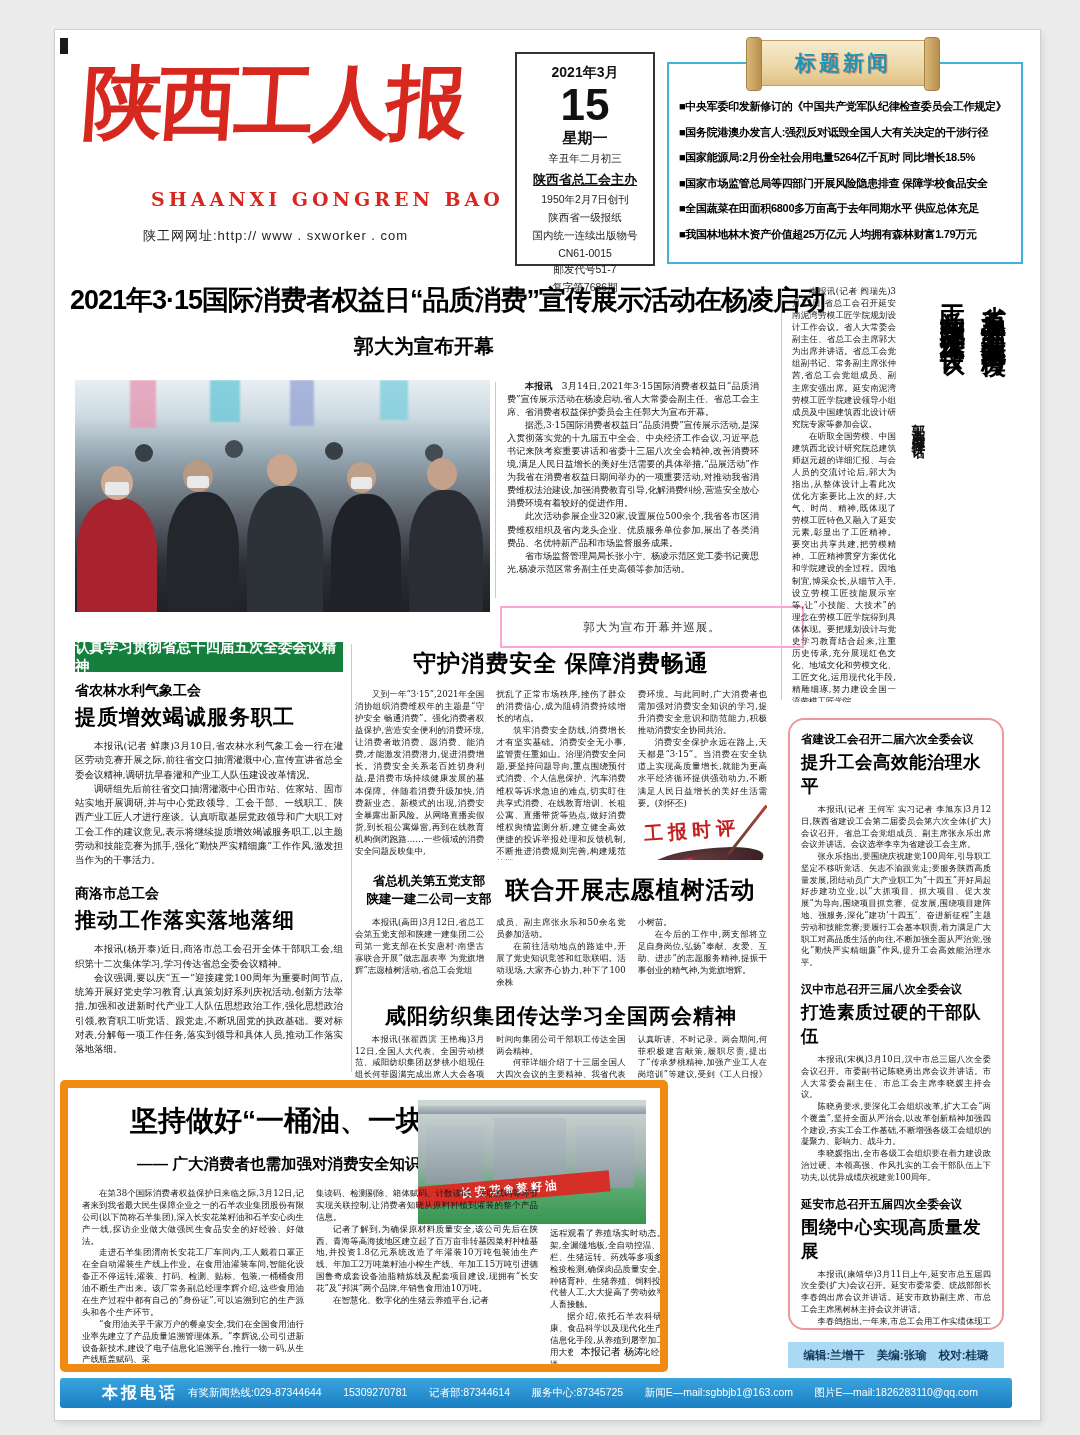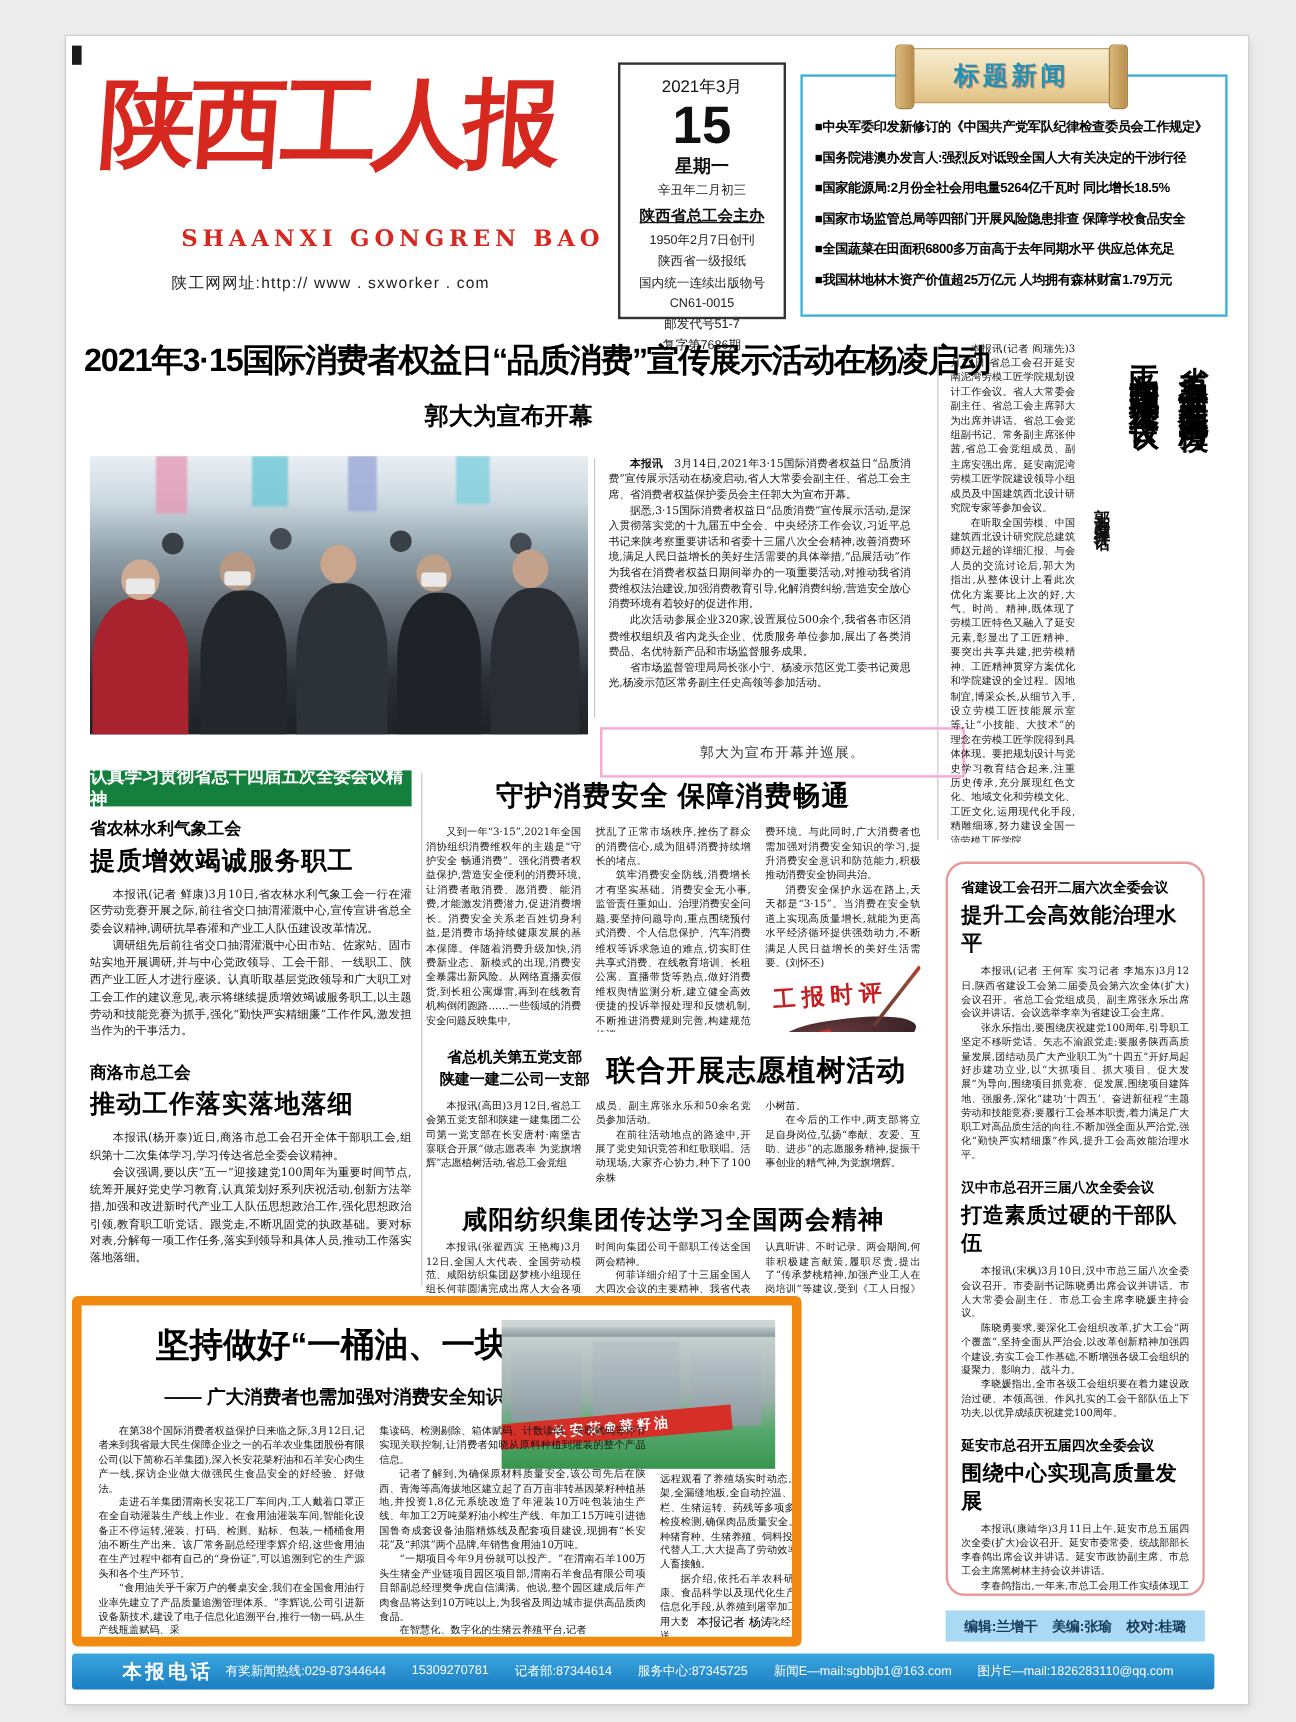--- a/index.html
+++ b/index.html
@@ -16,21 +16,21 @@
   .vline{position:absolute;width:1px;background:#c8c8c8;}
   
   #mast-title{left:28px;top:28px;width:410px;font-family:"DejaVu Serif",serif;font-weight:bold;
               font-size:80px;color:#d6281e;letter-spacing:-4px;transform:skewX(-4deg);line-height:1.1;}
   #mast-en{left:96px;top:158px;color:#d6281e;font-weight:bold;font-size:19px;letter-spacing:4px;
            font-family:"DejaVu Serif",serif;}
   #mast-web{left:88px;top:197px;font-size:13px;color:#222;letter-spacing:1px;}
   #reg-mark{left:5px;top:8px;width:8px;height:16px;background:#1a1a1a;}
   
   #date-box{left:460px;top:22px;width:136px;height:210px;border:2px solid #333;text-align:center;color:#111;}
-  #date-box .m{margin-top:10px;font-size:14px;font-weight:normal;}
+  #date-box .m{margin-top:10px;font-size:14px;font-weight:bold;}
   #date-box .d{font-size:44px;font-weight:900;line-height:1.05;font-family:"Liberation Sans",sans-serif;}
   #date-box .w{font-size:15px;font-weight:900;margin-top:1px;}
   #date-box .s{font-size:10.5px;margin-top:4px;color:#222;}
   #date-box .org{font-size:13px;font-weight:900;margin-top:5px;text-decoration:underline;}
   
   #hn-box{left:612px;top:32px;width:352px;height:198px;border:2px solid #3fb2d9;}
   #hn-scroll{position:absolute;left:86px;top:-24px;width:174px;height:44px;
              background:linear-gradient(180deg,#f7ecd0,#ecd7a4 60%,#dfc083);
              border:1px solid #c2a064;border-radius:6px;display:flex;align-items:center;justify-content:center;}
   #hn-scroll .roll{position:absolute;top:-4px;width:14px;height:52px;background:linear-gradient(90deg,#d9b87a,#b98f4e);border:1px solid #a97f42;border-radius:4px;}
@@ -71,21 +71,21 @@
   #ed-cols>div{flex:1;font-size:8.5px;line-height:1.42;overflow:hidden;}
   #stamp{margin-top:8px;position:relative;height:72px;}
   #stamp-text{font-family:"DejaVu Serif",serif;color:#c41e1e;font-weight:bold;font-size:19px;
       letter-spacing:5px;transform:rotate(-4deg);display:inline-block;margin-left:6px;}
   #inkstone{position:absolute;left:8px;top:32px;width:118px;height:30px;
       background:radial-gradient(ellipse at 35% 35%,#6a3c40,#3a2226 70%,#2a171a);
       border-radius:50% 60% 55% 65%/65% 55% 70% 50%;transform:rotate(-7deg);}
   #inkpad{position:absolute;left:26px;top:8px;width:22px;height:11px;background:#d0302a;border-radius:2px;transform:rotate(-6deg);}
   #brush{position:absolute;left:108px;top:-18px;width:3px;height:62px;background:linear-gradient(180deg,#c0392b,#8a4a3a 30%,#6b3a2e);transform:rotate(38deg);}
   
-  #tree-header{left:300px;top:842px;width:412px;display:flex;align-items:flex-end;justify-content:center;gap:14px;}
+  #tree-header{left:300px;top:842px;width:412px;display:flex;align-items:center;justify-content:center;gap:14px;}
   #tree-header .kick{font-size:12.5px;font-weight:700;text-align:center;line-height:1.45;}
   #tree-header .bh{font-size:24px;font-weight:900;letter-spacing:1px;}
   #tree-cols{left:300px;top:886px;width:412px;height:82px;gap:12px;overflow:hidden;}
   #tree-cols>div{flex:1;font-size:8.5px;line-height:1.42;overflow:hidden;}
   
   #xy-headline{left:300px;top:972px;width:412px;text-align:center;font-size:21px;letter-spacing:1px;}
   #xy-cols{left:300px;top:1004px;width:412px;height:44px;gap:12px;overflow:hidden;}
   #xy-cols>div{flex:1;font-size:8.3px;line-height:1.4;overflow:hidden;}
   
   #sy-box{left:5px;top:1050px;width:608px;height:292px;border:8px solid #f18a10;border-radius:5px;
@@ -292,21 +292,20 @@
     </div>
     <div class="abs cols" id="sy-body">
       <div class="bodytxt" id="sy-c1">
         <p>在第38个国际消费者权益保护日来临之际,3月12日,记者来到我省最大民生保障企业之一的石羊农业集团股份有限公司(以下简称石羊集团),深入长安花菜籽油和石羊安心肉生产一线,探访企业做大做强民生食品安全的好经验、好做法。</p>
         <p>走进石羊集团渭南长安花工厂车间内,工人戴着口罩正在全自动灌装生产线上作业。在食用油灌装车间,智能化设备正不停运转,灌装、打码、检测、贴标、包装,一桶桶食用油不断生产出来。该厂常务副总经理李辉介绍,这些食用油在生产过程中都有自己的“身份证”,可以追溯到它的生产源头和各个生产环节。</p>
         <p>“食用油关乎千家万户的餐桌安全,我们在全国食用油行业率先建立了产品质量追溯管理体系。”李辉说,公司引进新设备新技术,建设了电子信息化追溯平台,推行一物一码,从生产线瓶盖赋码、采</p>
       </div>
       <div class="bodytxt" id="sy-c2">
         <p class="cont">集读码、检测剔除、箱体赋码、计数读码、关联赋码等环节实现关联控制,让消费者知晓从原料种植到灌装的整个产品信息。</p>
         <p>记者了解到,为确保原材料质量安全,该公司先后在陕西、青海等高海拔地区建立起了百万亩非转基因菜籽种植基地,并投资1.8亿元系统改造了年灌装10万吨包装油生产线、年加工2万吨菜籽油小榨生产线、年加工15万吨引进德国鲁奇成套设备油脂精炼线及配套项目建设,现拥有“长安花”及“邦淇”两个品牌,年销售食用油10万吨。</p>
-        <p>“一期项目今年9月份就可以投产。”在渭南石羊100万头生猪全产业链项目园区项目部,渭南石羊食品有限公司项目部副总经理樊争虎自信满满。他说,整个园区建成后年产肉食品将达到10万吨以上,为我省及周边城市提供高品质肉食品。</p>
         <p>在智慧化、数字化的生猪云养殖平台,记者</p>
       </div>
       <div class="bodytxt" id="sy-c3">
         <p class="cont">远程观看了养殖场实时动态。猪场采用大跨度全钢屋架,全漏缝地板,全自动控温、供料和报警系统,“生猪出栏、生猪运转、药残等多项多次不少于18道工序,同时检疫检测,确保肉品质量安全。”工作人员介绍,在这里,种猪育种、生猪养殖、饲料投放等均利用机械力和电力代替人工,大大提高了劳动效率和生产率,最大限度减少人畜接触。</p>
         <p>据介绍,依托石羊农科研究院动物营养、动物健康、食品科学以及现代化生产加工工艺,运用互联网和信息化手段,从养殖到屠宰加工再到消费终端,各环节运用大数据管理,进行品牌化经营,冷链化运输,现代化配送。</p>
 
       </div>
     </div>
     <div class="abs" id="sy-byline">本报记者  杨涛</div>
   </div>

